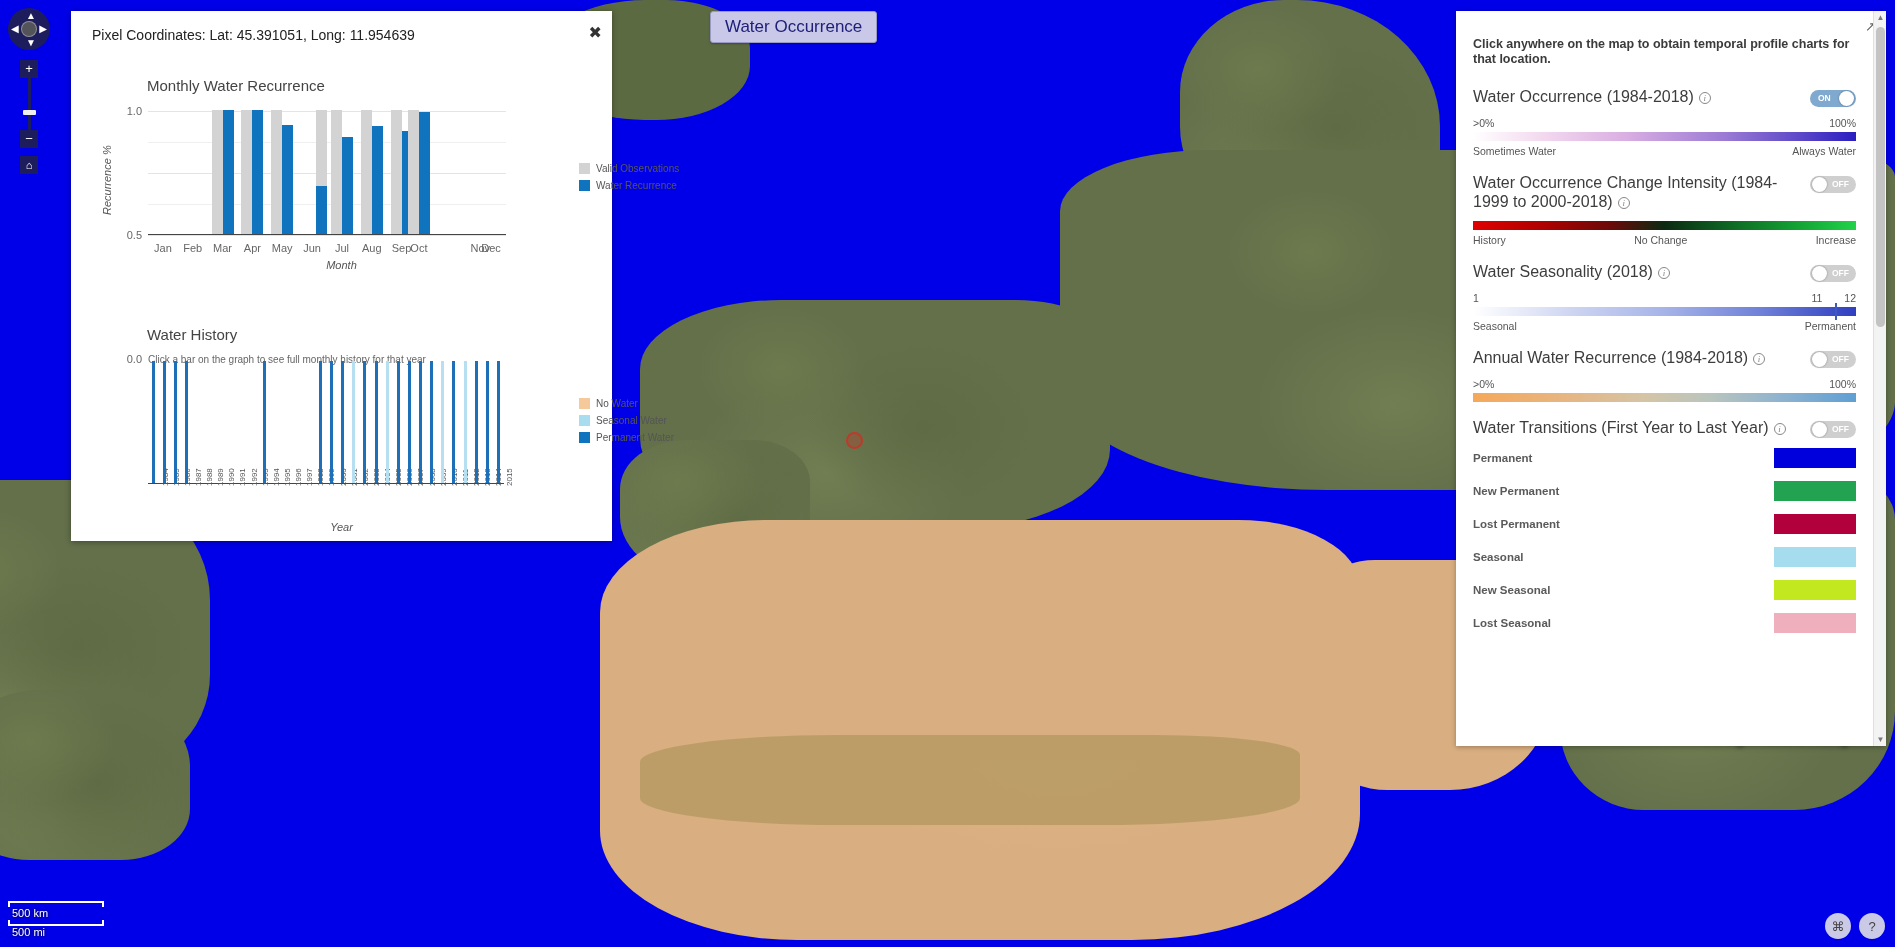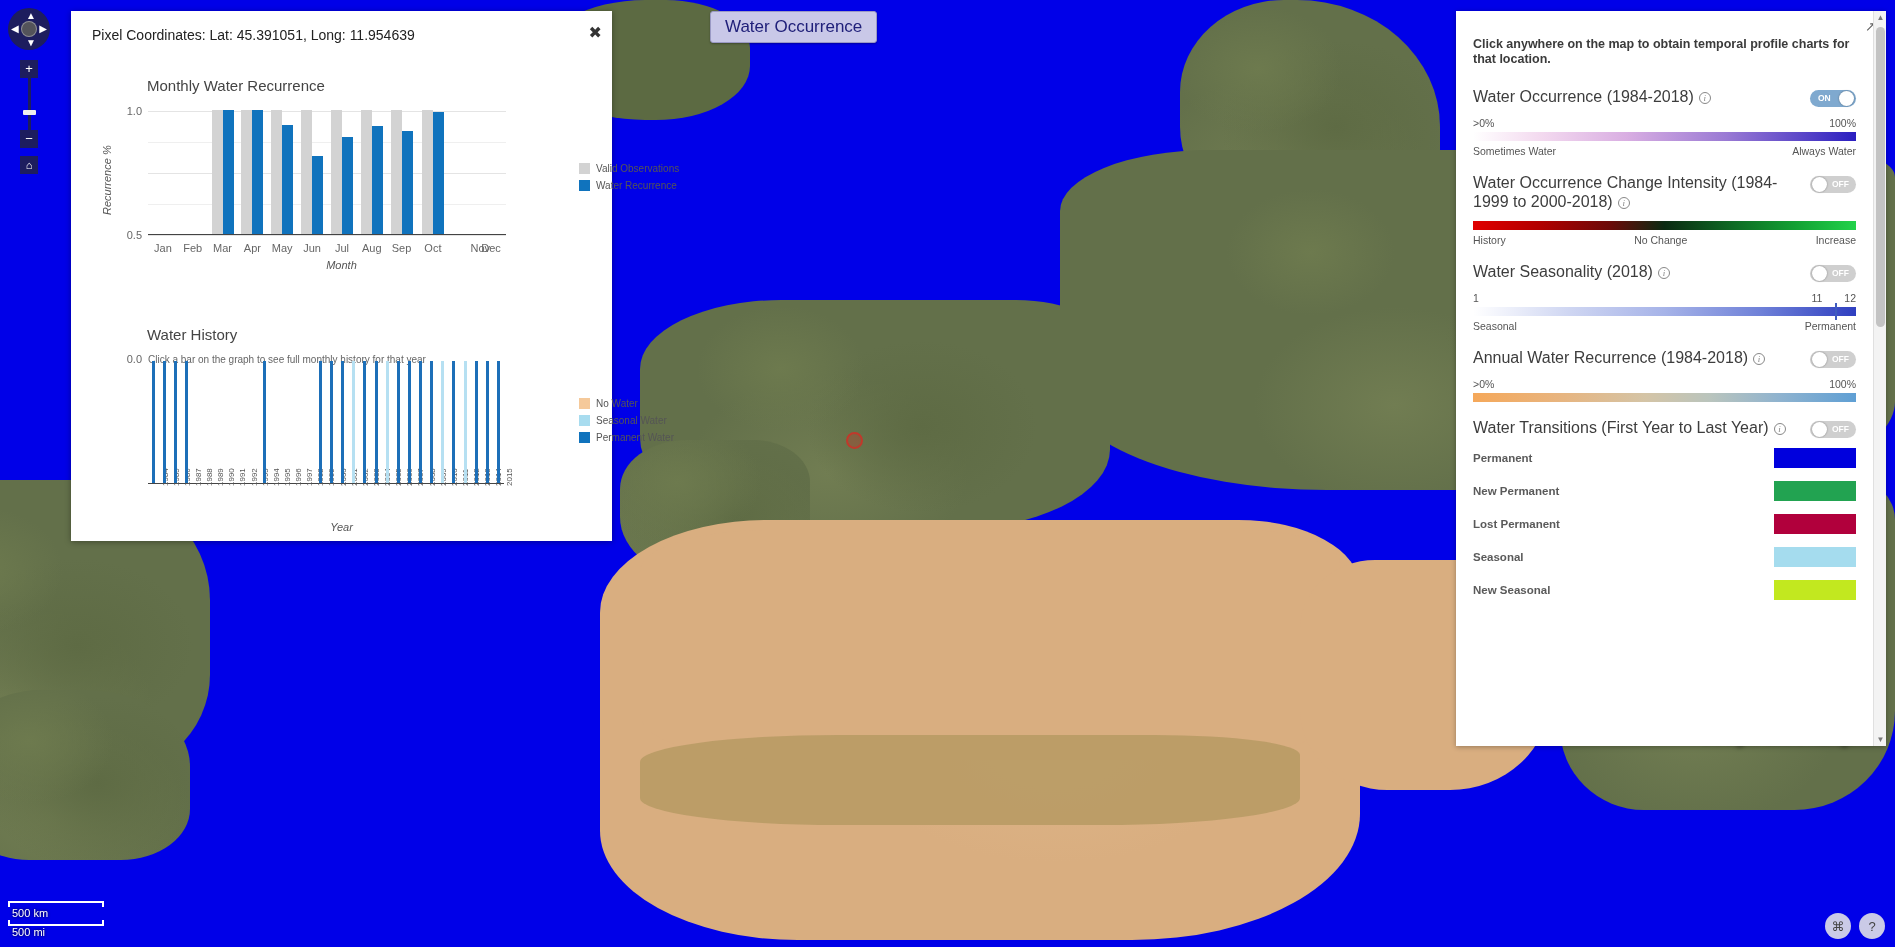--- a/index.html
+++ b/index.html
@@ -408,41 +408,41 @@
         <div class="mgroup" style="left: 89.5px; width: 29.8333px; height: 124px;">
           <div class="bar-valid" style="height: 124px; background: rgb(211, 211, 211);"></div>
           <div class="bar-rec" style="height: 124px; background: rgb(16, 115, 189);"></div>
           <div class="xtick-m" style="left: 50%;">Apr</div>
         </div>
         <div class="mgroup" style="left: 119.333px; width: 29.8333px; height: 124px;">
           <div class="bar-valid" style="height: 124px; background: rgb(211, 211, 211);"></div>
           <div class="bar-rec" style="height: 109.12px; background: rgb(16, 115, 189);"></div>
           <div class="xtick-m" style="left: 50%;">May</div>
         </div>
-        <div class="mgroup" style="left: 149.167px; width: 29.8333px; height: 124px;">
+        <div class="mgroup" style="left: 149.167px; width: 29.8333px; height: 124px; flex-direction: column;">
           <div class="bar-valid" style="height: 124px; background: rgb(211, 211, 211);"></div>
           <div class="bar-rec" style="height: 78.12px; background: rgb(16, 115, 189);"></div>
           <div class="xtick-m" style="left: 50%;">Jun</div>
         </div>
         <div class="mgroup" style="left: 179px; width: 29.8333px; height: 124px;">
           <div class="bar-valid" style="height: 124px; background: rgb(211, 211, 211);"></div>
           <div class="bar-rec" style="height: 96.72px; background: rgb(16, 115, 189);"></div>
           <div class="xtick-m" style="left: 50%;">Jul</div>
         </div>
         <div class="mgroup" style="left: 208.833px; width: 29.8333px; height: 124px;">
           <div class="bar-valid" style="height: 124px; background: rgb(211, 211, 211);"></div>
           <div class="bar-rec" style="height: 107.88px; background: rgb(16, 115, 189);"></div>
           <div class="xtick-m" style="left: 50%;">Aug</div>
         </div>
         <div class="mgroup" style="left: 238.667px; width: 29.8333px; height: 124px;">
           <div class="bar-valid" style="height: 124px; background: rgb(211, 211, 211);"></div>
           <div class="bar-rec" style="height: 102.92px; background: rgb(16, 115, 189);"></div>
           <div class="xtick-m" style="left: 50%;">Sep</div>
         </div>
-        <div class="mgroup" style="left: 270px; width: 29.8333px; height: 124px;">
+        <div class="mgroup" style="left: 256px; width: 29.8333px; height: 124px;">
           <div class="bar-valid" style="height: 124px; background: rgb(211, 211, 211);"></div>
           <div class="bar-rec" style="height: 121.52px; background: rgb(16, 115, 189);"></div>
           <div class="xtick-m" style="left: 50%;">Oct</div>
         </div>
         <div class="mgroup" style="left: 298.333px; width: 29.8333px; height: 124px;">
           <div class="bar-valid" style="height: 0px; background: rgb(211, 211, 211);"></div>
           <div class="bar-rec" style="height: 0px; background: rgb(16, 115, 189);"></div>
           <div class="xtick-m" style="left: 50%; padding-left: 38px;">Nov</div>
         </div>
         <div class="mgroup" style="left: 328.167px; width: 29.8333px; height: 124px;">
@@ -644,20 +644,24 @@
               <span class="trans-sw" style="background:#b1003c"></span>
             </div>
             <div class="trans-row">
               <span class="trans-lb">Seasonal</span>
               <span class="trans-sw" style="background:#a5dcee"></span>
             </div>
             <div class="trans-row">
               <span class="trans-lb">New Seasonal</span>
               <span class="trans-sw" style="background:#c2e81f"></span>
             </div>
+            <div class="trans-row">
+              <span class="trans-lb">Lost Seasonal</span>
+              <span class="trans-sw" style="background:#f0afbd"></span>
+            </div>
           </div>
         </div>
       </div>
   </div>
   <div id="side-scroll">
     <div class="sc-up">▲</div>
     <div class="sc-thumb"></div>
     <div class="sc-dn">▼</div>
   </div>
 </div>

